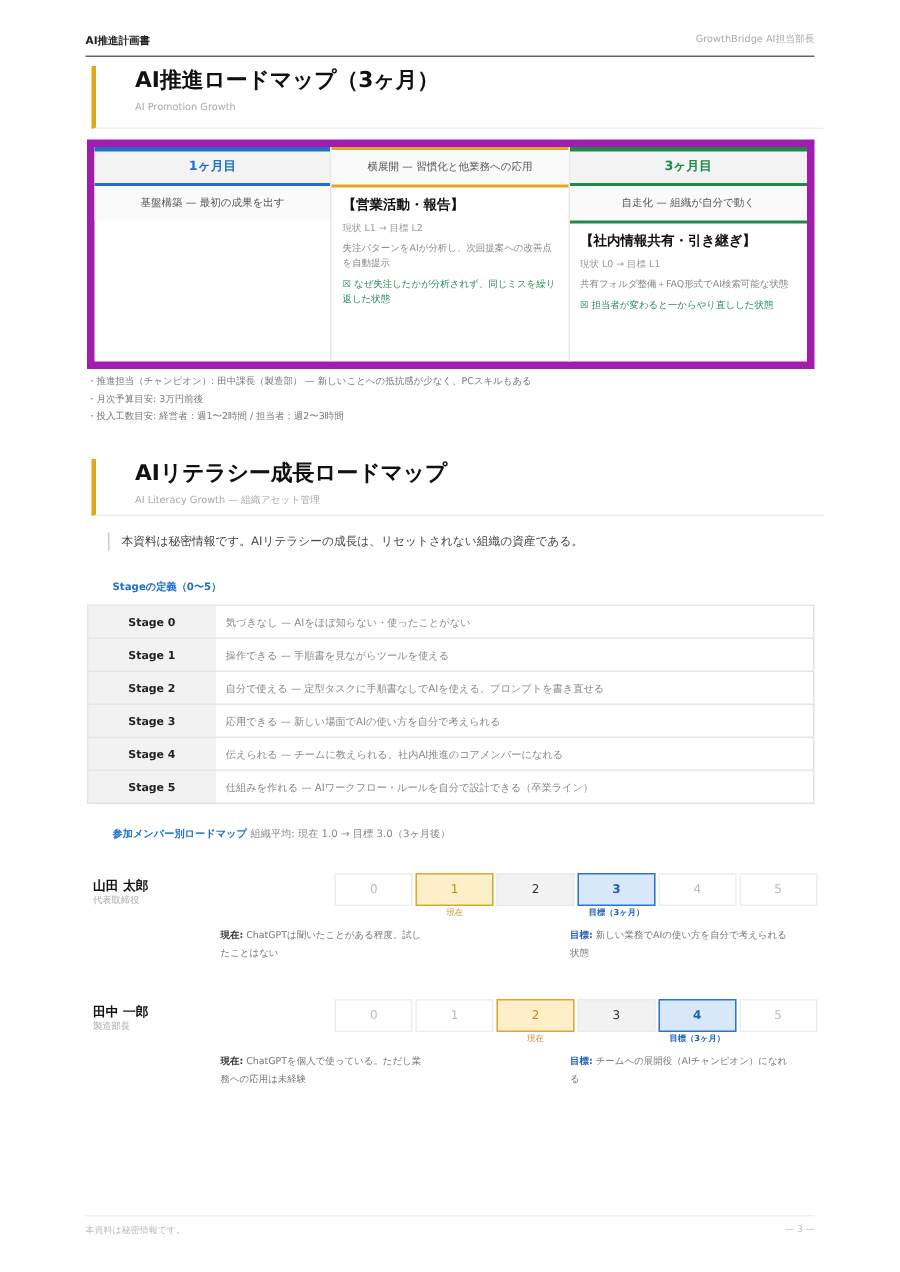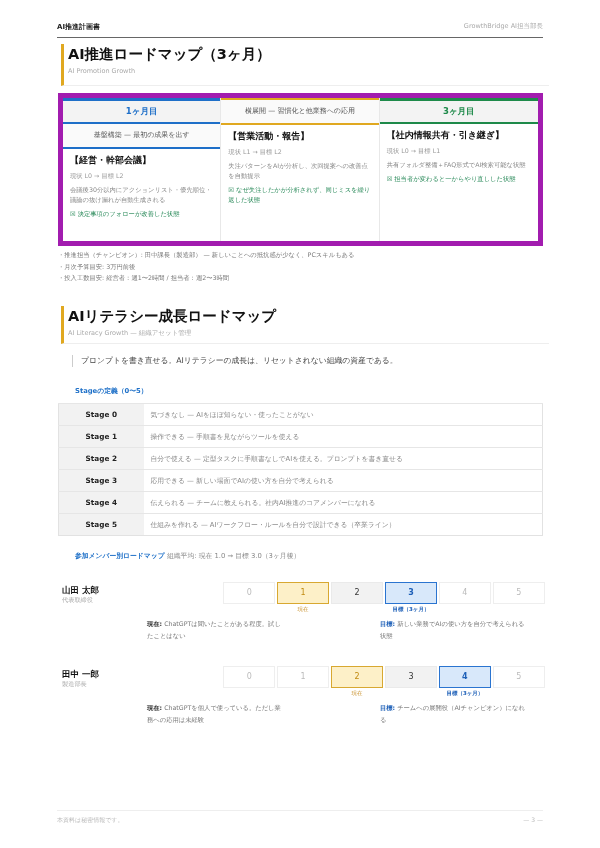--- a/index.html
+++ b/index.html
@@ -3,21 +3,21 @@
 <meta charset="utf-8">
 <style>
   * { box-sizing: border-box; margin: 0; padding: 0; }
   html, body { width: 600px; height: 848px; background: #ffffff; }
   body { font-family: "DejaVu Sans", "Liberation Sans", sans-serif; color: #222; position: relative; overflow: hidden; }
 
   .page-header { position: absolute; left: 57px; top: 22px; width: 486px; height: 16px; border-bottom: 1.5px solid #666; display: flex; justify-content: space-between; align-items: flex-start; }
   .page-header .doc-title { font-size: 7px; font-weight: bold; color: #222; }
   .page-header .author { font-size: 6.5px; color: #aaa; }
 
-  .section-head { position: absolute; left: 61px; width: 488px; border-left: 3px solid #e0a820; padding-left: 4px; border-bottom: 1px solid #eee; }
+  .section-head { position: absolute; left: 61px; width: 488px; border-left: 3px solid #e0a820; padding-left: 26px; border-bottom: 1px solid #eee; }
   .section-head .title { font-size: 14.5px; font-weight: bold; color: #111; line-height: 20px; }
   .section-head .subtitle { font-size: 6.5px; color: #aaa; margin-top: 3px; }
 
   
   .roadmap { position: absolute; left: 58px; top: 93px; width: 485px; border: 5px solid #a21caf; display: grid; grid-template-columns: repeat(3, 1fr); }
   .rm-col { border-right: 1px solid #e8e8e8; }
   .rm-col:last-child { border-right: none; }
   .rm-month { height: 24px; background: #f3f3f3; border-top: 3px solid; text-align: center; font-size: 8.5px; font-weight: bold; line-height: 21px; }
   .rm-phase { height: 25px; border-top: 2.5px solid; text-align: center; font-size: 7px; color: #555; line-height: 22px; background: #fafafa; }
   .rm-body { border-top: 2.5px solid; padding: 5px 7px 8px 7px; height: 94px; }
@@ -67,59 +67,54 @@
 
 <div class="section-head" style="top:44px;height:42px;">
   <div class="title">AI推進ロードマップ（3ヶ月）</div>
   <div class="subtitle">AI Promotion Growth</div>
 </div>
 
 <div class="roadmap">
   <div class="rm-col">
     <div class="rm-month" style="border-top-color:#1e6fc8;color:#1e6fc8;">1ヶ月目</div>
     <div class="rm-phase" style="border-top-color:#1e6fc8;">基盤構築 — 最初の成果を出す</div>
-    <div class="rm-body" style="border-top-color:#1e6fc8;">
-      <div class="area">【経営・幹部会議】</div>
-      <div class="level">現状 L0 → 目標 L2</div>
-      <div class="desc">会議後30分以内にアクションリスト・優先順位・議論の抜け漏れが自動生成される</div>
-      <div class="pain">☒ 決定事項のフォローが改善した状態</div>
-    </div>
   </div>
   <div class="rm-col">
     <div class="rm-phase" style="border-top-color:#e0a820;">横展開 — 習慣化と他業務への応用</div>
     <div class="rm-body" style="border-top-color:#e0a820;">
       <div class="area">【営業活動・報告】</div>
       <div class="level">現状 L1 → 目標 L2</div>
       <div class="desc">失注パターンをAIが分析し、次回提案への改善点を自動提示</div>
       <div class="pain">☒ なぜ失注したかが分析されず、同じミスを繰り返した状態</div>
     </div>
   </div>
   <div class="rm-col">
     <div class="rm-month" style="border-top-color:#1e8a4a;color:#1e8a4a;">3ヶ月目</div>
+    <div class="rm-phase" style="border-top-color:#1e8a4a;">自走化 — 組織が自分で動く</div>
     <div class="rm-body" style="border-top-color:#1e8a4a;">
       <div class="area">【社内情報共有・引き継ぎ】</div>
       <div class="level">現状 L0 → 目標 L1</div>
       <div class="desc">共有フォルダ整備＋FAQ形式でAI検索可能な状態</div>
       <div class="pain">☒ 担当者が変わると一からやり直しした状態</div>
     </div>
   </div>
 </div>
 
 <ul class="notes">
   <li>推進担当（チャンピオン）: 田中課長（製造部） — 新しいことへの抵抗感が少なく、PCスキルもある</li>
   <li>月次予算目安: 3万円前後</li>
   <li>投入工数目安: 経営者：週1〜2時間 / 担当者：週2〜3時間</li>
 </ul>
 
 <div class="section-head" style="top:306px;height:38px;">
   <div class="title">AIリテラシー成長ロードマップ</div>
   <div class="subtitle">AI Literacy Growth — 組織アセット管理</div>
 </div>
 
-<div class="quote">プロンプトを書き直せる。AIリテラシーの成長は、リセットされない組織の資産である。</div>
+<div class="quote">本資料は秘密情報です。AIリテラシーの成長は、リセットされない組織の資産である。</div>
 
 <div class="blue-label" style="top:386px;">Stageの定義（0〜5）</div>
 
 <table class="stage-table">
   <tbody>
       <tr>
     <td class="sname">Stage 0</td>
     <td class="sdesc">気づきなし — AIをほぼ知らない・使ったことがない</td>
   </tr>
   <tr>

